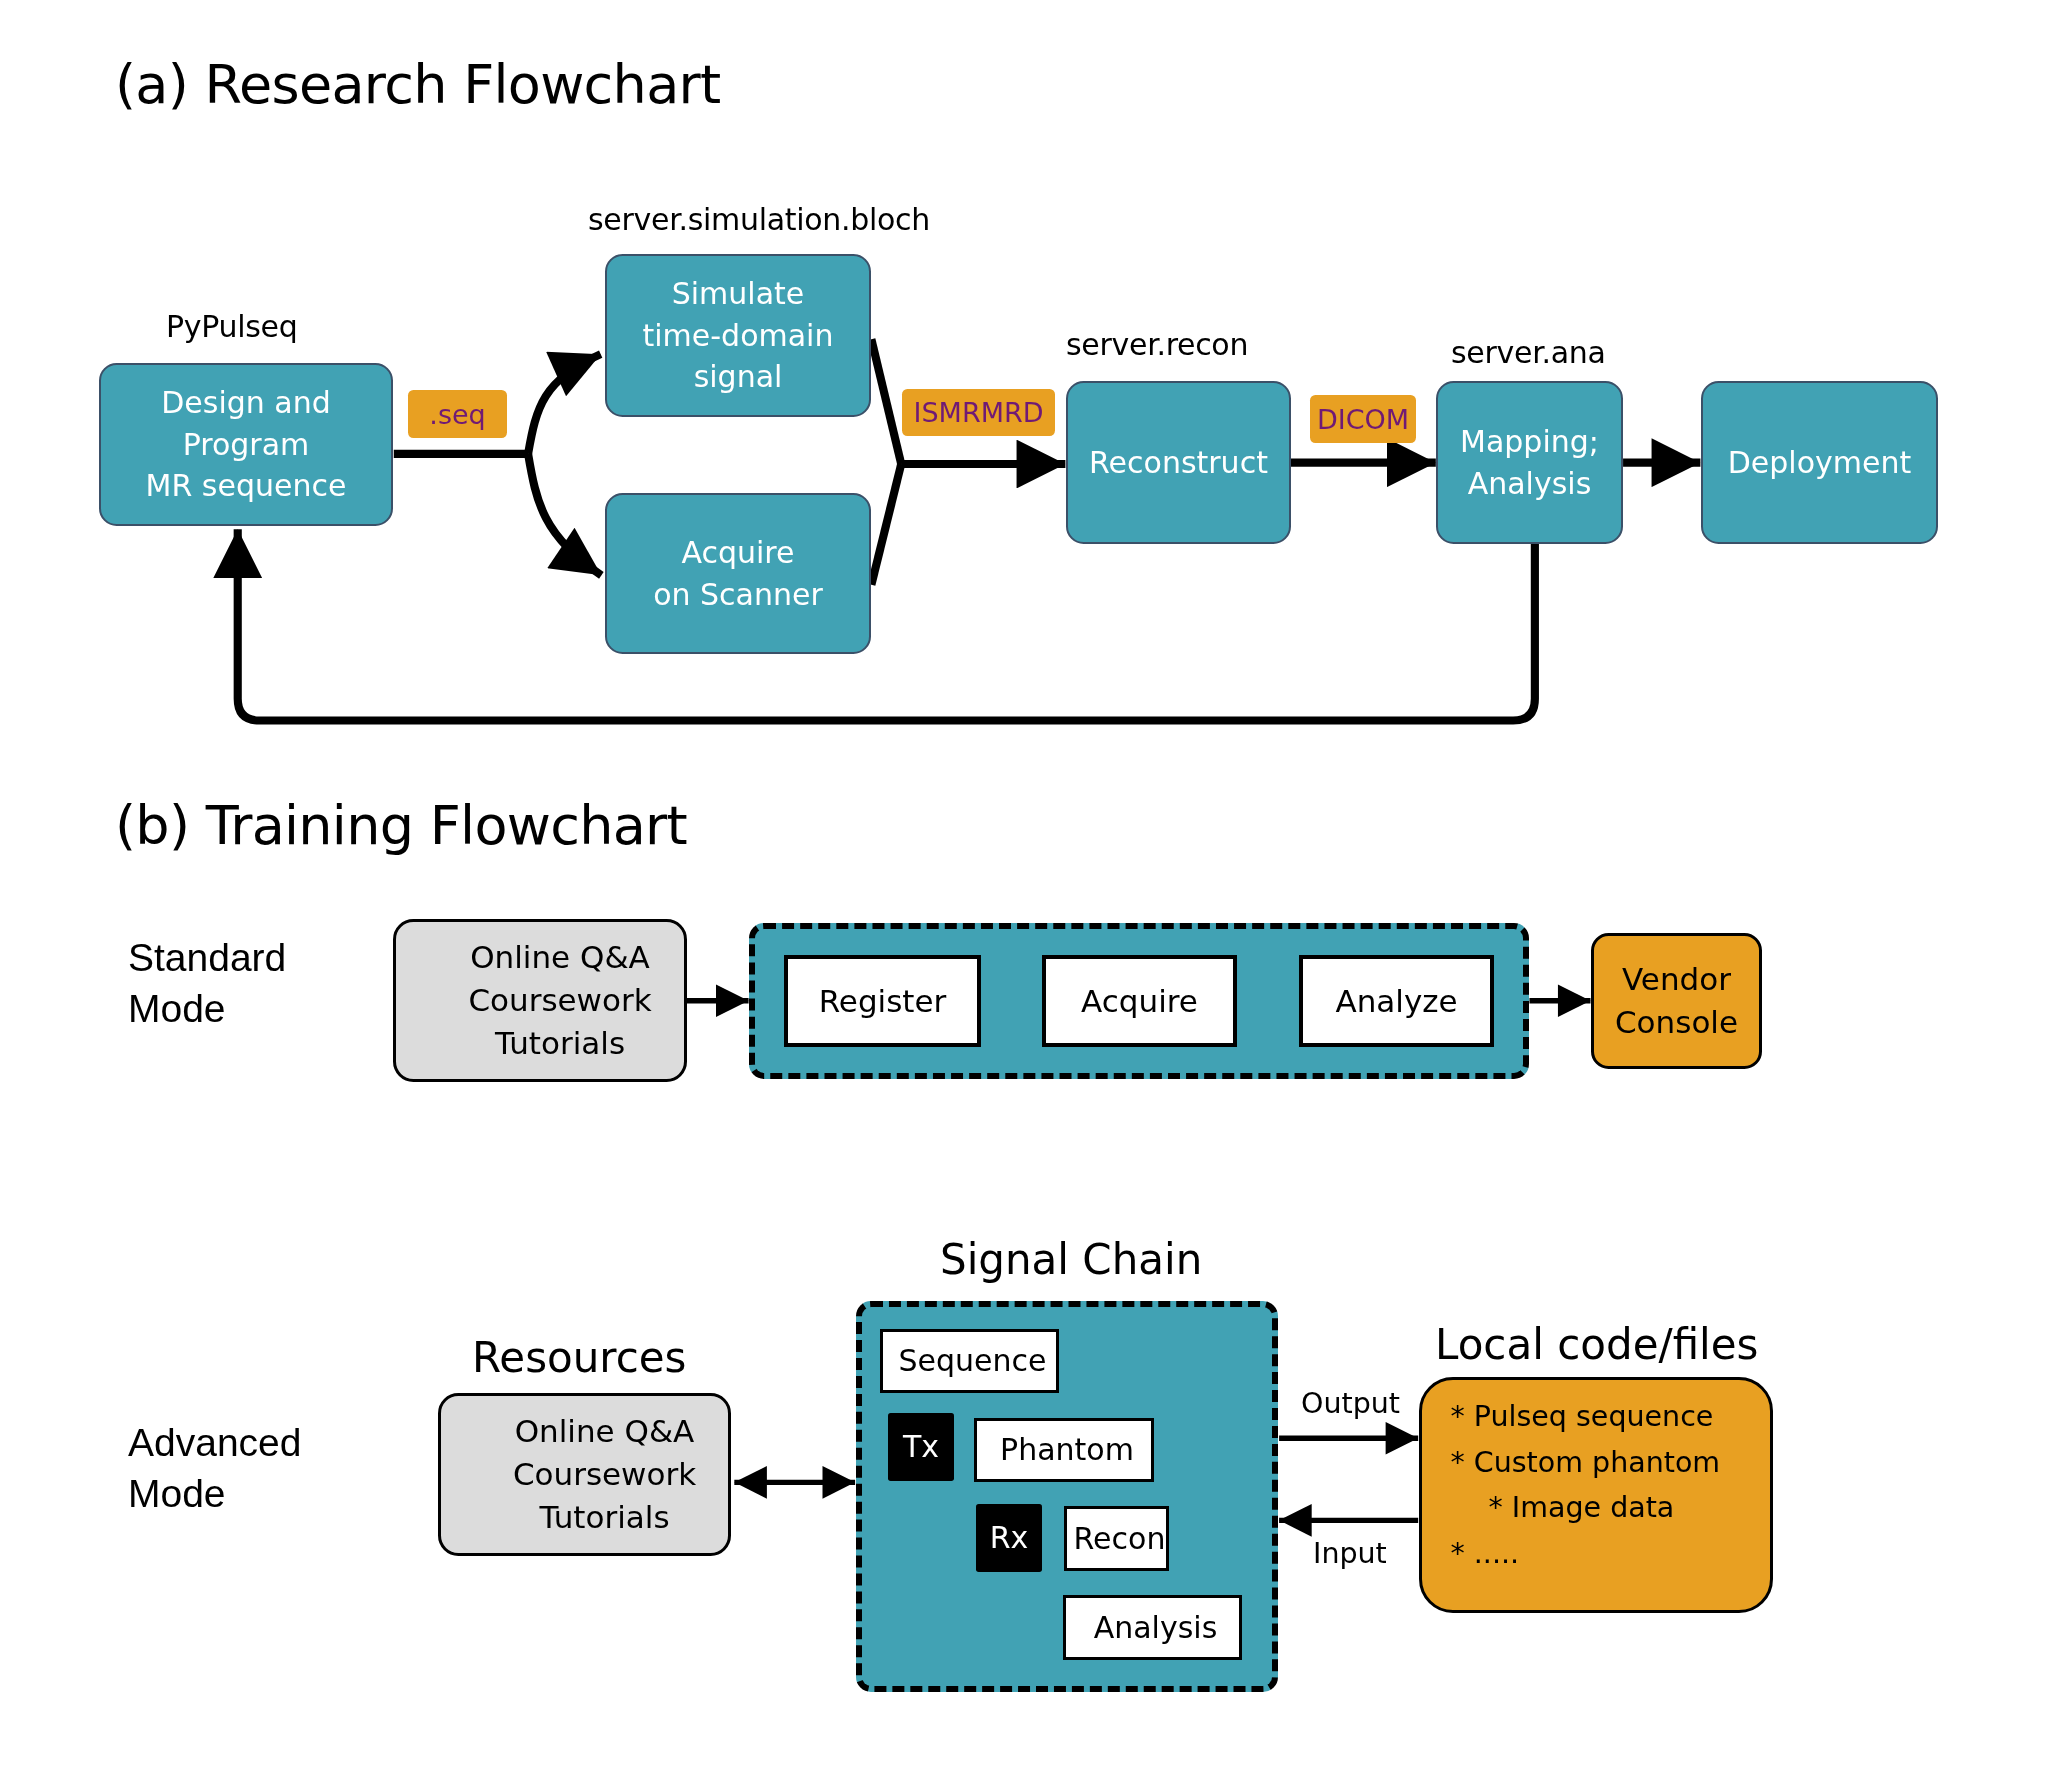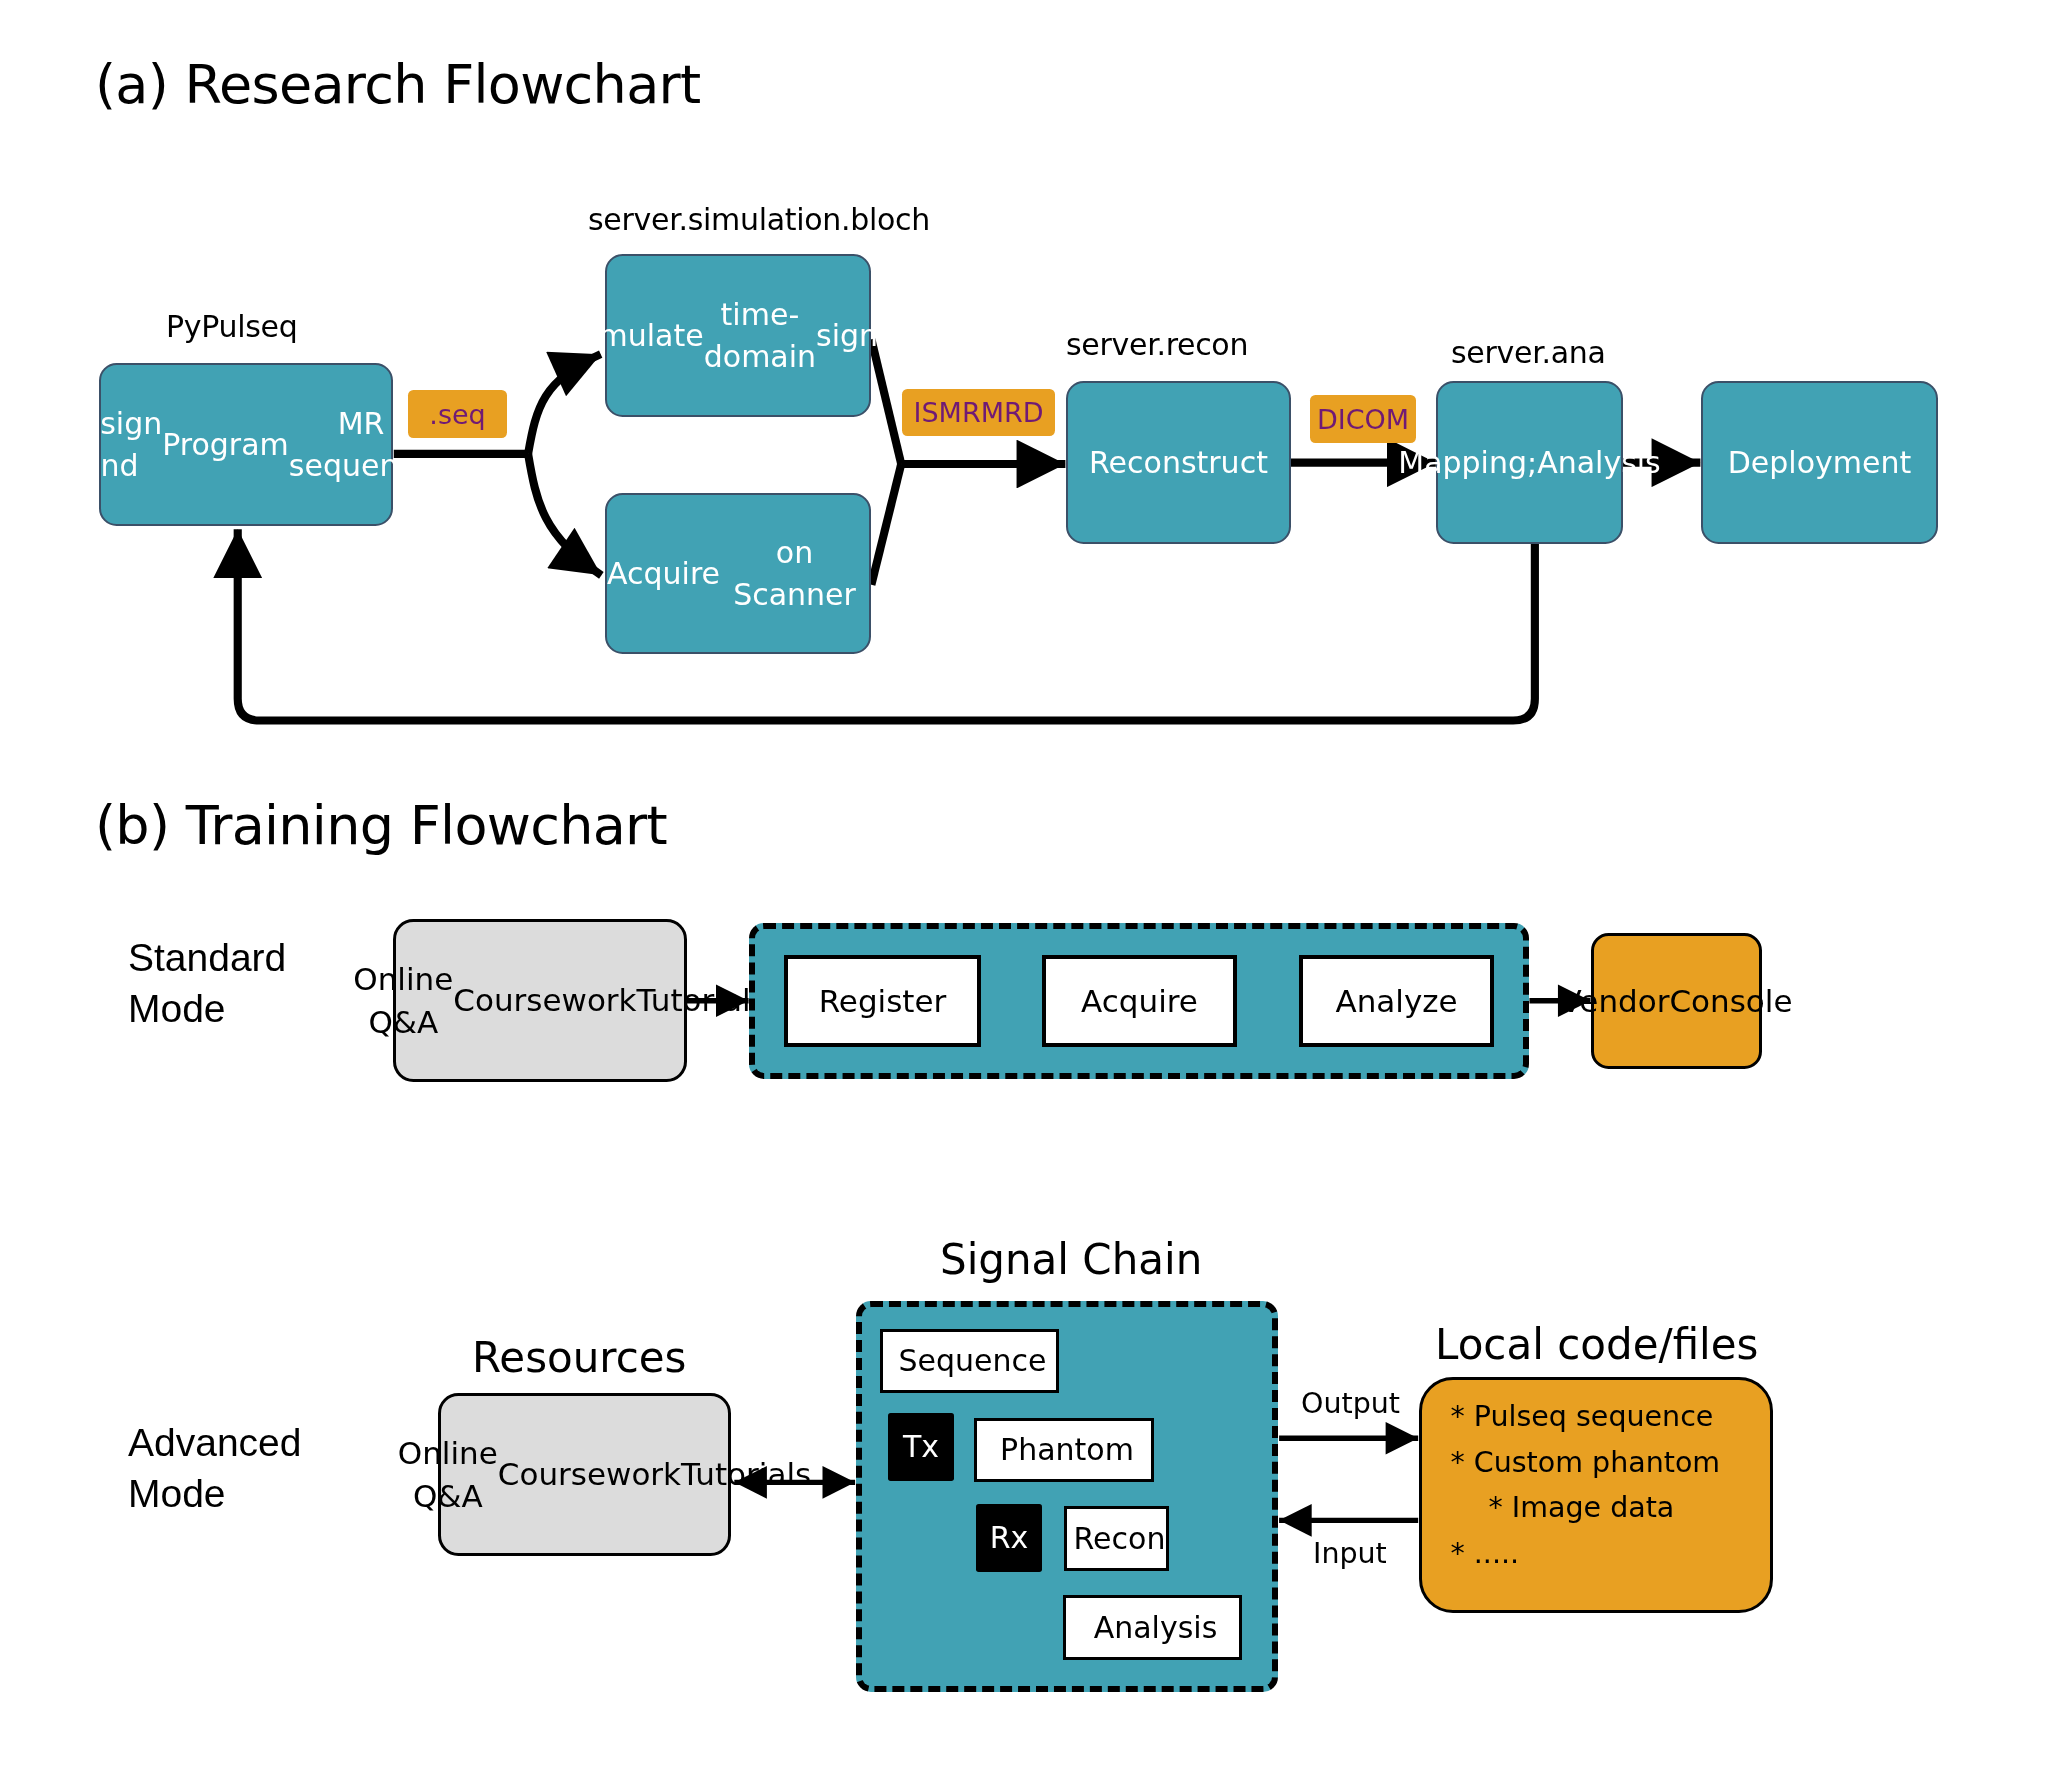--- a/index.html
+++ b/index.html
@@ -1,21 +1,21 @@
 <!DOCTYPE html>
 <html style="font-size:11px"><head>
 <meta charset="utf-8">
 <style>
   html, body { margin: 0; padding: 0; background: #ffffff; }
   body { width: 2046px; height: 1789px; position: relative; overflow: hidden;
          font-family: "DejaVu Sans", sans-serif; color: #000; }
   .abs { position: absolute; }
-  .title { font-size: 54px; font-weight: normal; white-space: nowrap; letter-spacing: -0.7px; }
+  .title { font-size: 54px; font-weight: normal; white-space: nowrap; letter-spacing: -0.7px; margin-left: 20px; }
   .lbl { font-size: 30px; white-space: nowrap; letter-spacing: -0.3px; }
-  .box { position: absolute; box-sizing: border-box; display: flex; flex-direction: row;
+  .box { position: absolute; box-sizing: border-box; display: flex; flex-direction: column;
          align-items: center; justify-content: center; text-align: center; line-height: 1.38; }
   .teal { background: #41A2B4; border: 2.7px solid #3B5068; border-radius: 17.6px; color: #fff; font-size: 30px; letter-spacing: 0px; }
   .badge { position: absolute; background: #E8A022; border-radius: 5.4px; display: flex; align-items: center; justify-content: center; font-size: 27px; color: #701a75; }
   .grey { background: #DCDCDC; border: 3.4px solid #000; border-radius: 20.4px; font-size: 31px; padding-left: 40px; }
   .white { background: #fff; border: 4.7px solid #000; font-size: 31px; }
   .orange { background: #E8A022; border: 3.4px solid #000; border-radius: 17.6px; font-size: 31px; }
   .dashed { position: absolute; box-sizing: border-box; background: #41A2B4; border: 6.1px dashed #000; border-radius: 15px; }
   .mode { font-family: "Liberation Sans", sans-serif; font-size: 39px; line-height: 1.3; }
   .blk { background: #000; color: #fff; border-radius: 2.7px; font-size: 30px; }
   .wsm { font-size: 30px; border-width: 3.4px; padding-left: 6px; }

